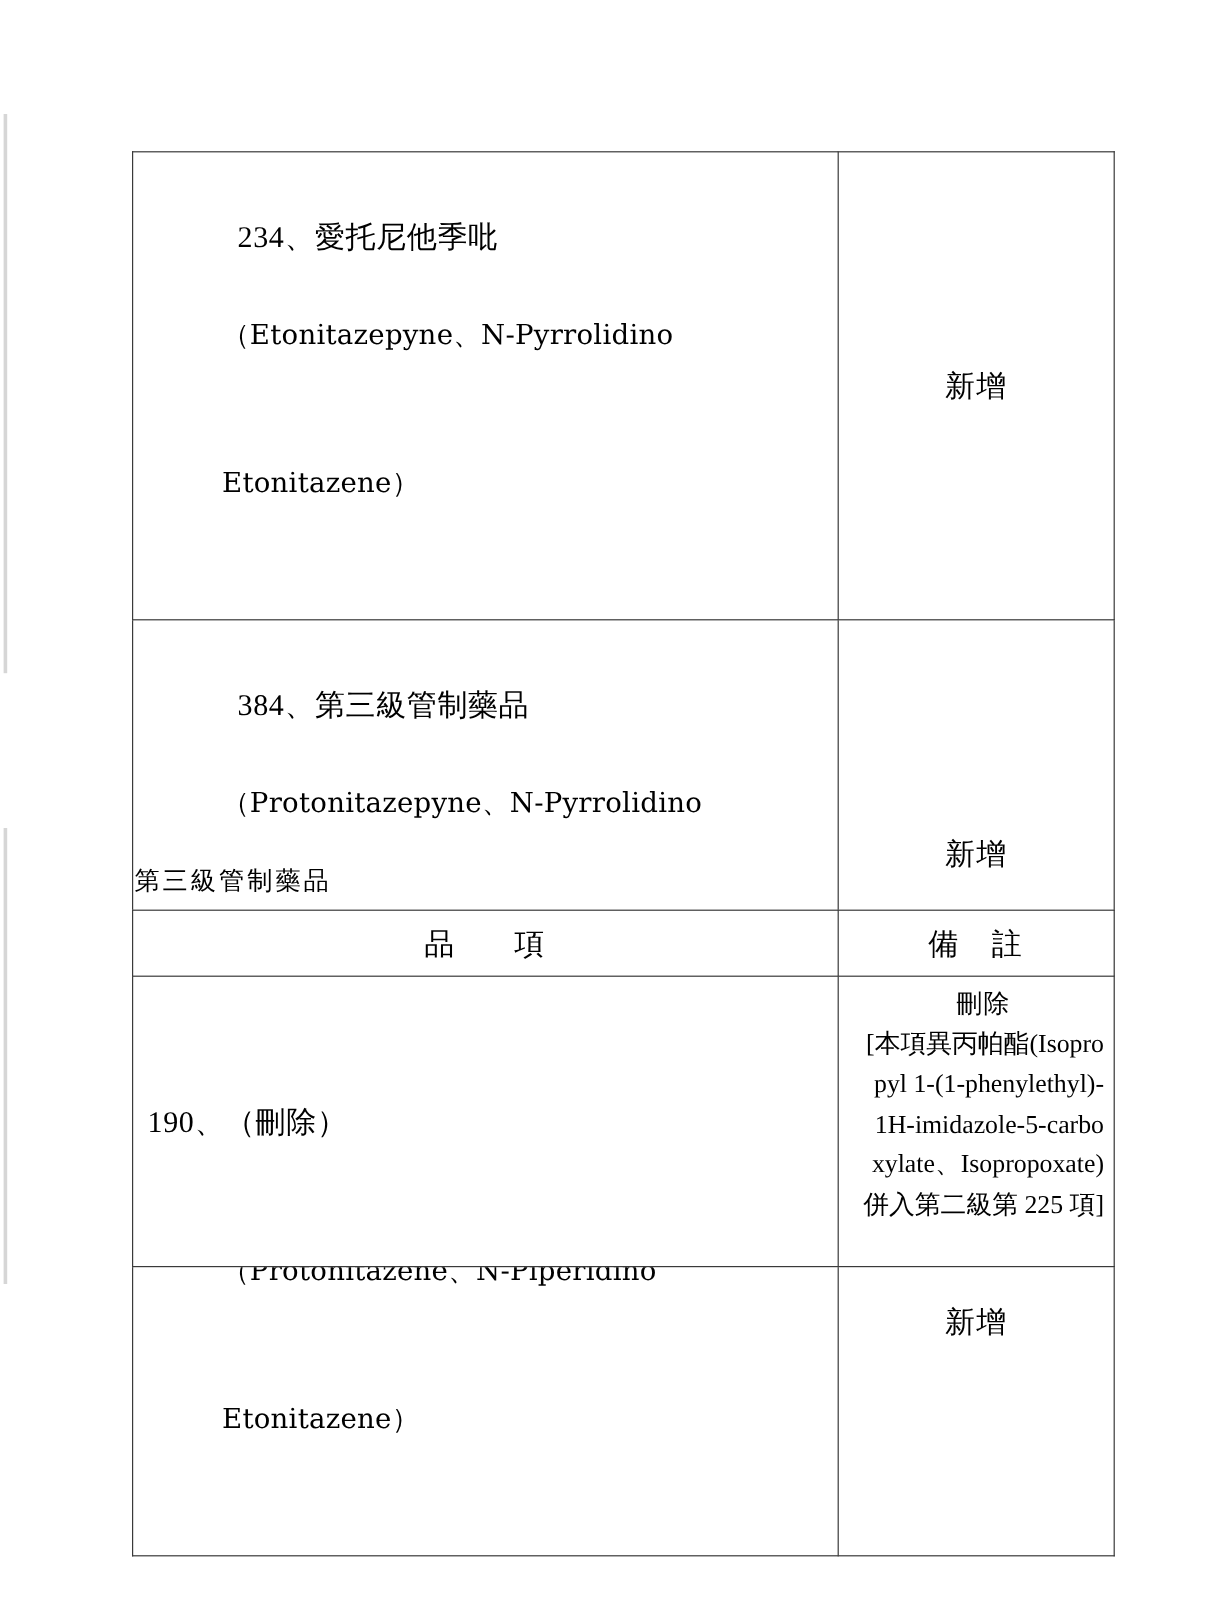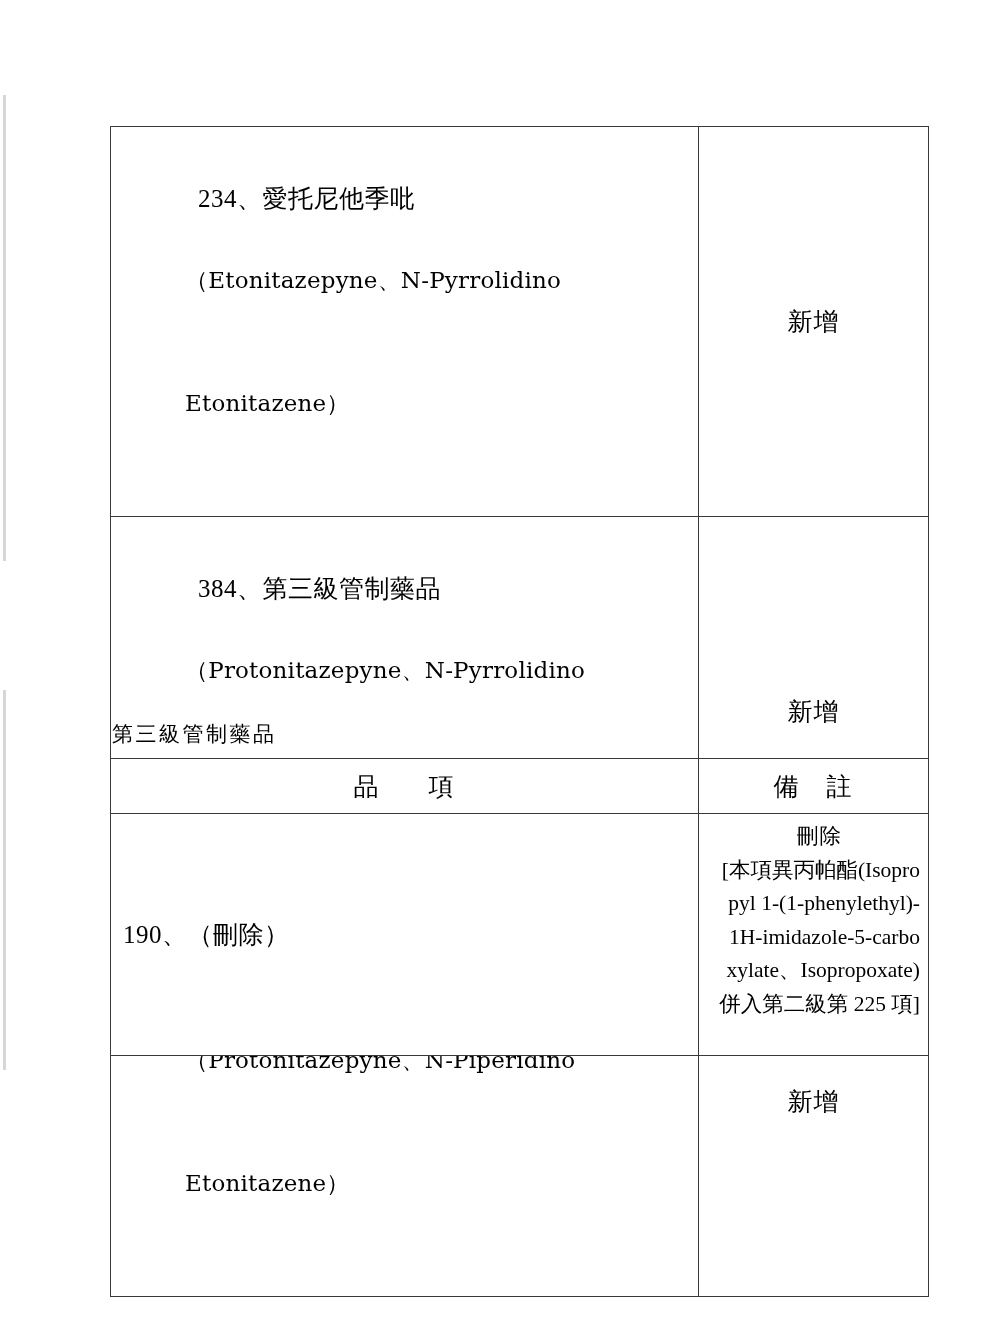--- a/index.html
+++ b/index.html
@@ -190,21 +190,21 @@
           </div>
         </td>
         <td class="remark-cell">
           <span class="remark-word cjk-serif">新增</span>
         </td>
       </tr>
       <tr>
         <td class="item-cell">
           <div class="entry cjk-serif">
             <span class="lead"><span>236、</span><span>愛托尼他季哌</span></span>
-            <span class="sub latin">（Protonitazepyne、N-Piperidino</span>
+            <span class="sub latin">（Protonitazene、N-Piperidino</span>
             <span class="sub latin">Etonitazene）</span>
           </div>
         </td>
         <td class="remark-cell">
           <span class="remark-word cjk-serif">新增</span>
         </td>
       </tr>
     </tbody>
   </table>
 

